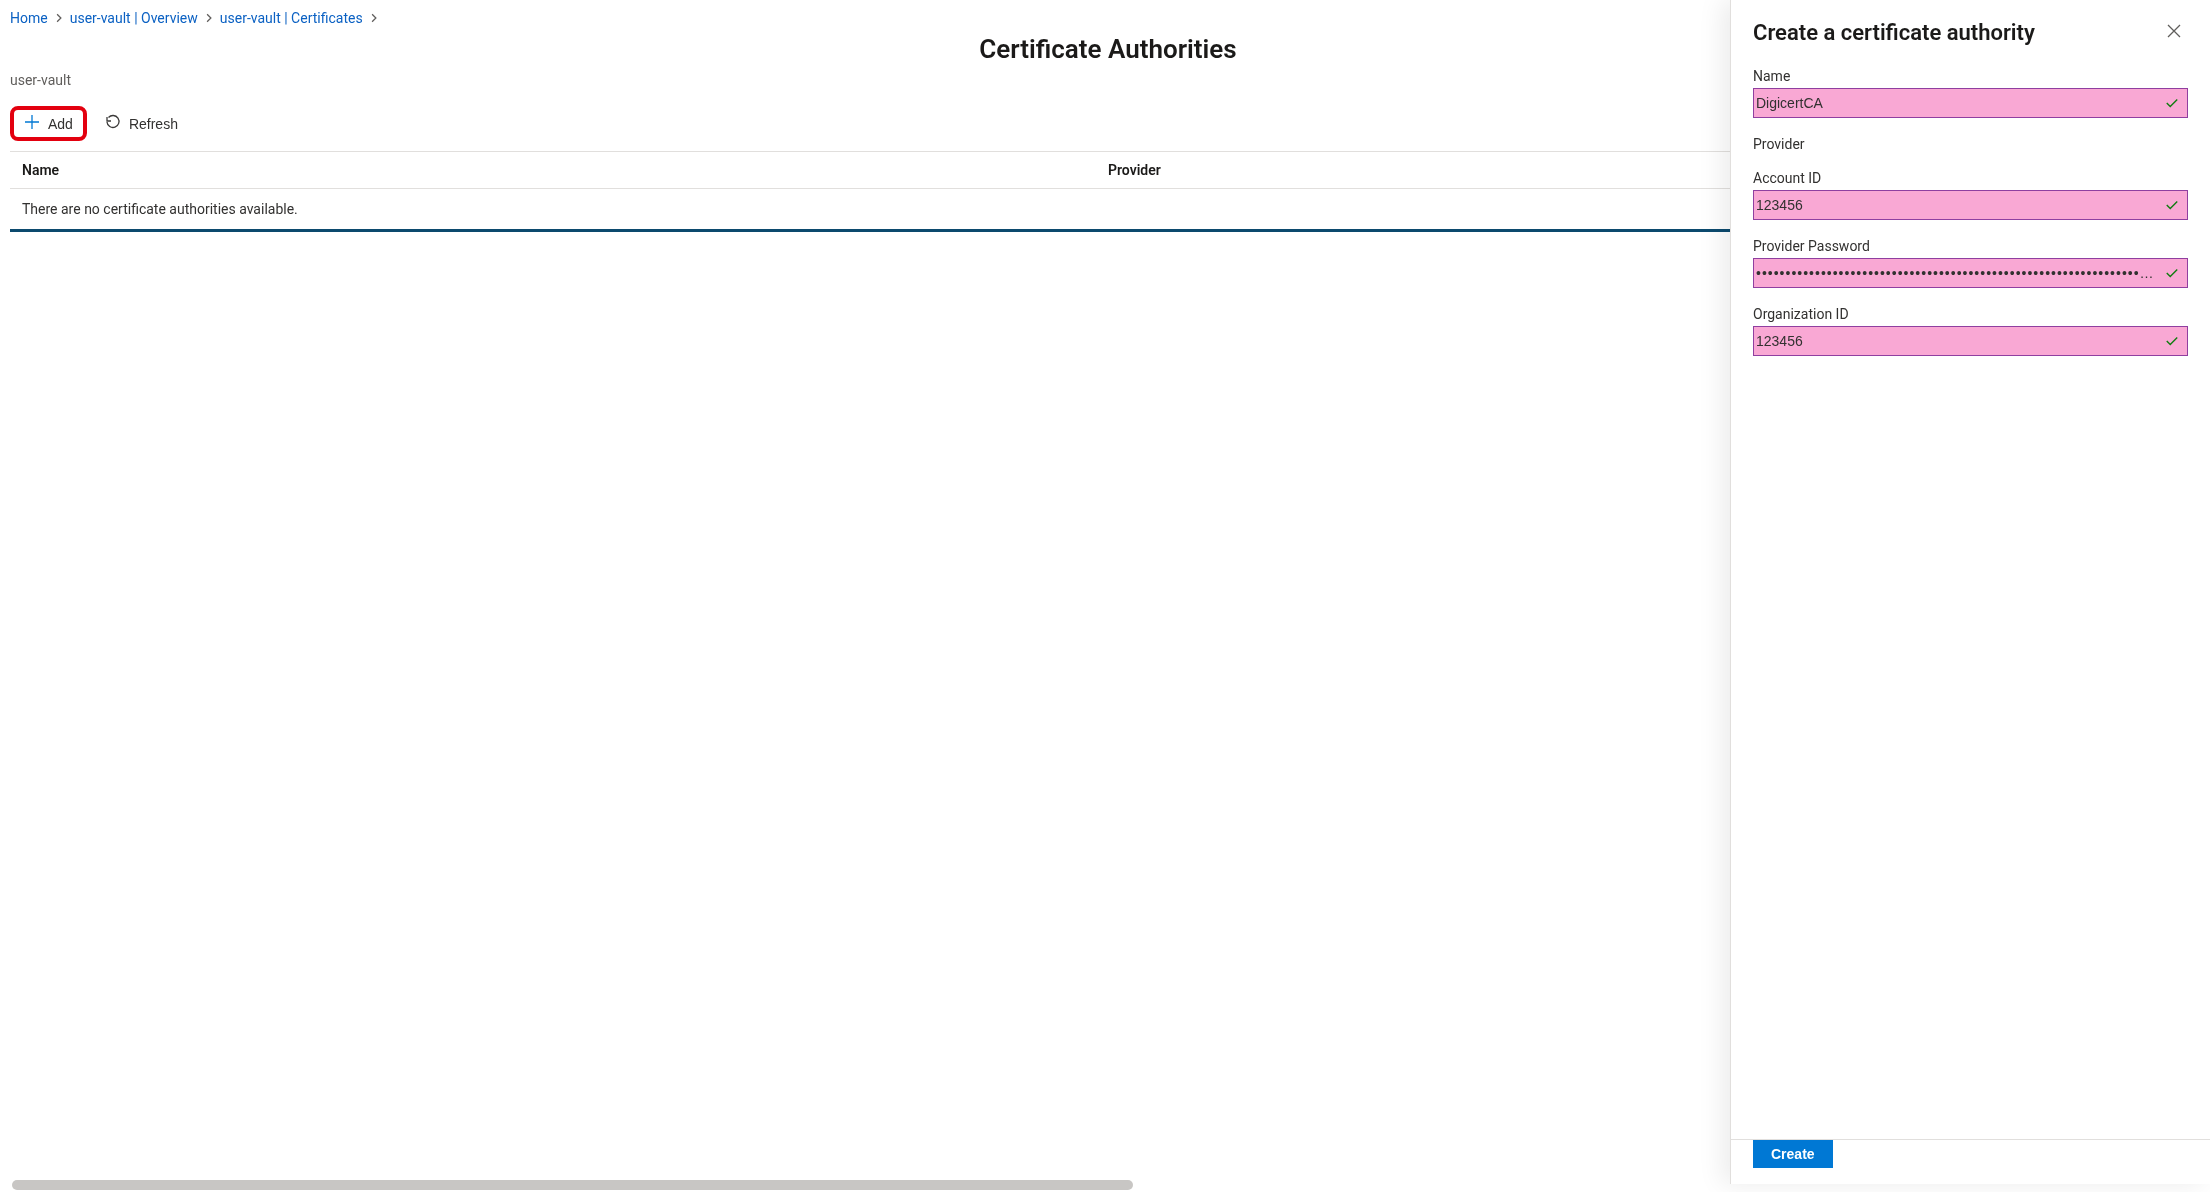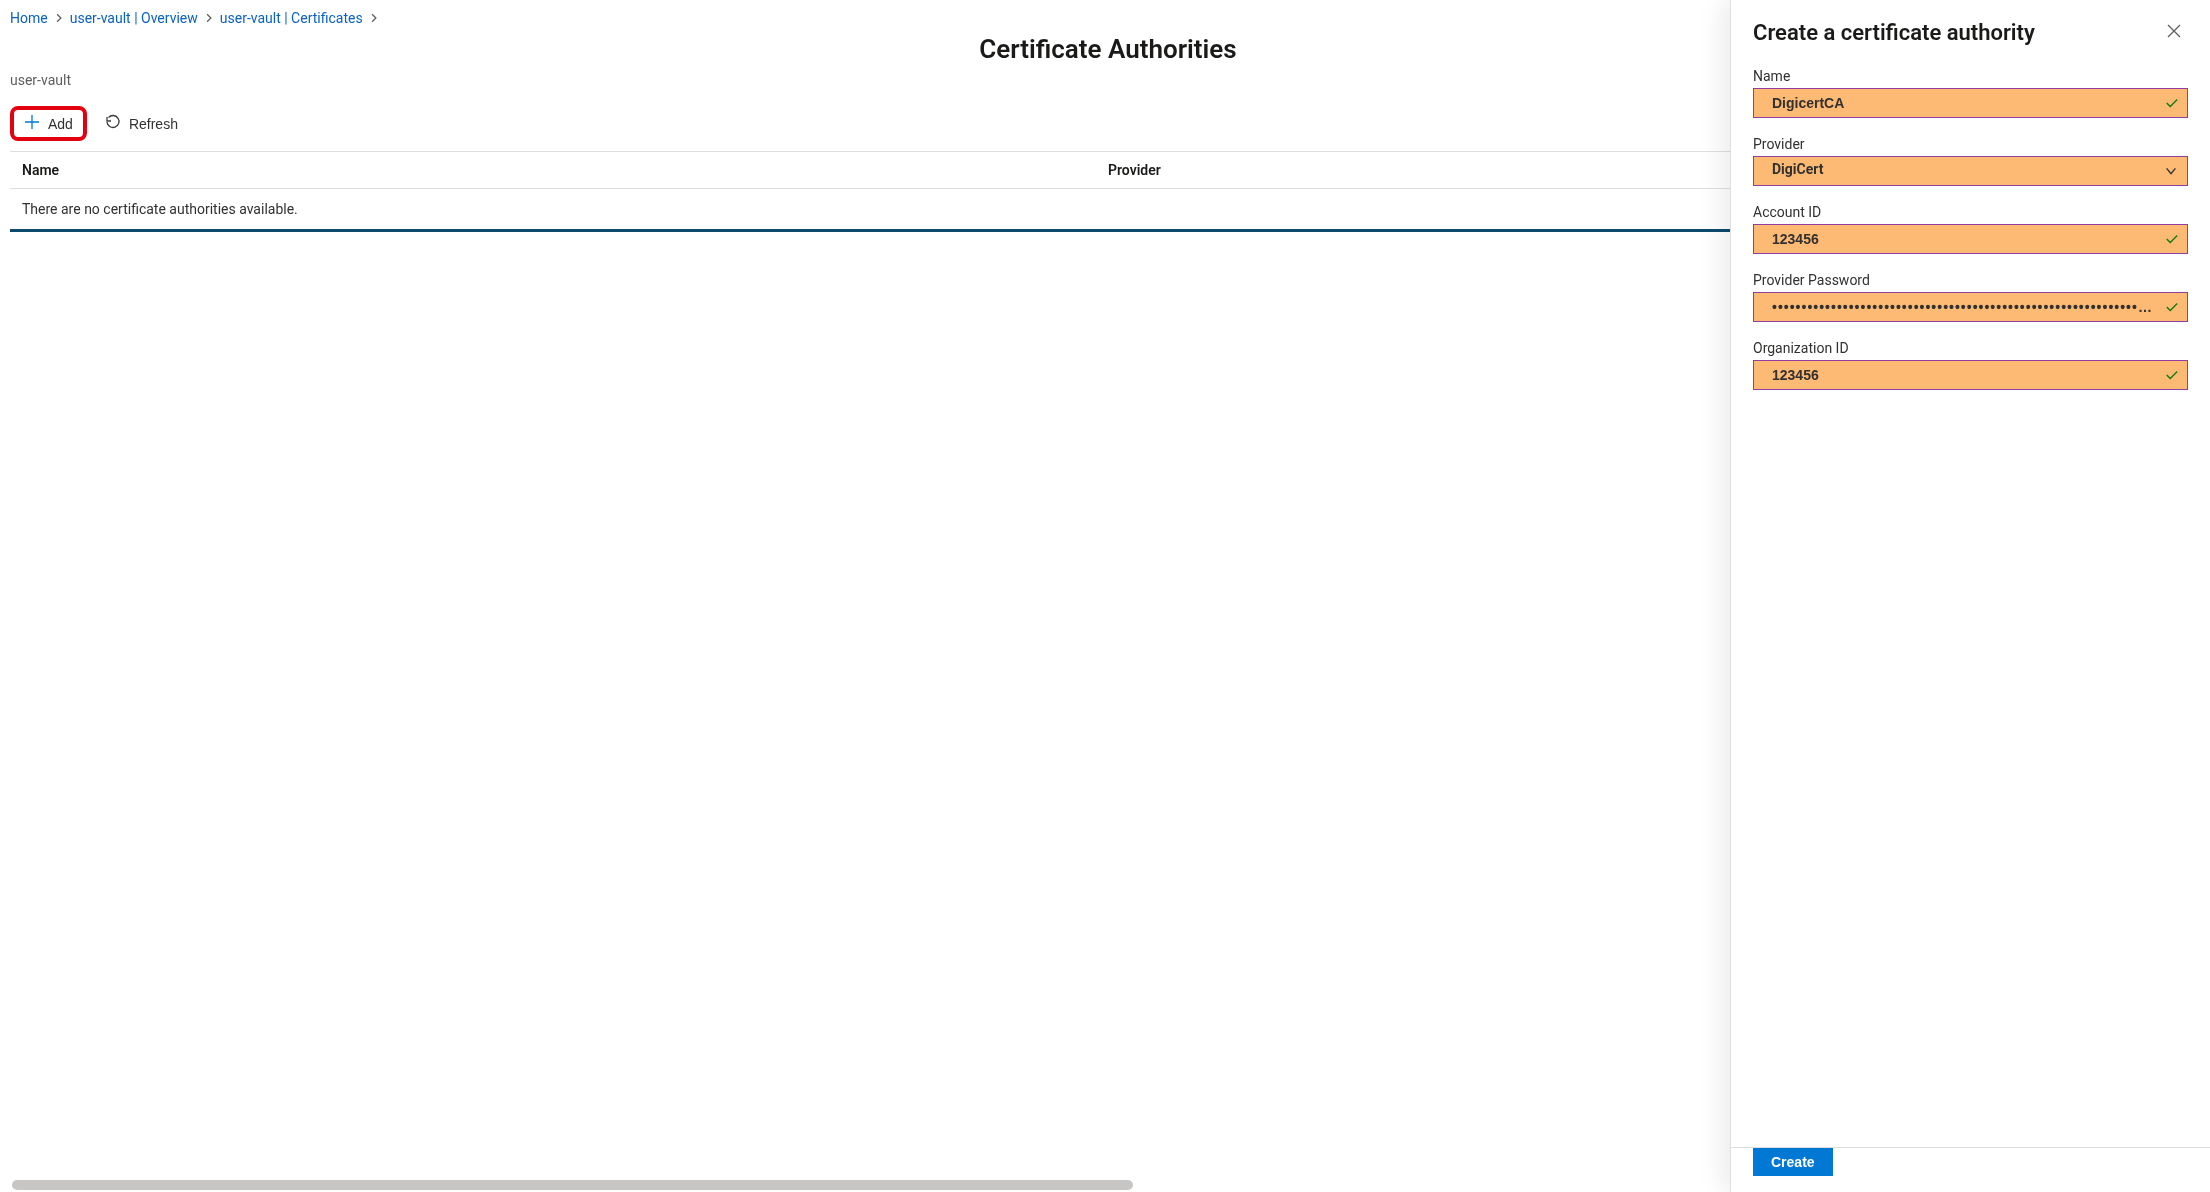--- a/index.html
+++ b/index.html
@@ -26,30 +26,30 @@
   .icon-dark { color: #3b3a39; }
 
   
   .table { width: 100%; }
   .thead { display: flex; border-bottom: 1px solid #e1dfdd; padding: 10px 12px; font-weight: 600; color: #1b1a19; }
   .th-name { flex: 0 0 50%; }
   .th-provider { flex: 0 0 50%; }
   .empty-row { padding: 12px 12px; color: #323130; border-bottom: 3px solid #0c4a6e; }
 
   
-  .panel { position: absolute; top: 0; right: 0; bottom: 0; width: 480px; background: #fff; border-left: 1px solid #e1dfdd; box-shadow: -8px 0 24px rgba(0,0,0,.08); display: flex; flex-direction: column; }
+  .panel { position: absolute; top: 0; right: 0; bottom: 8px; width: 480px; background: #fff; border-left: 1px solid #e1dfdd; box-shadow: -8px 0 24px rgba(0,0,0,.08); display: flex; flex-direction: column; }
   .panel-header { display: flex; align-items: center; justify-content: space-between; padding: 18px 22px 6px 22px; }
   .panel-title { font-size: 22px; font-weight: 600; color: #1b1a19; }
   .close-btn { border: none; background: transparent; cursor: pointer; color: #605e5c; width: 28px; height: 28px; display: flex; align-items: center; justify-content: center; }
 
   .panel-body { padding: 10px 22px; flex: 1; overflow: auto; }
   .form-label { font-size: 14px; color: #323130; margin-top: 18px; margin-bottom: 4px; display: block; }
   .form-label:first-of-type { margin-top: 6px; }
   .field-wrap { position: relative; }
-  .input, .select { width: 100%; height: 30px; border: 1px solid #8f3fa0; padding: 4px 32px 4px 18px; font-size: 14px; color: #323130; background: #fdba74; outline: none; font-weight: bold; }
+  .input, .select { width: 100%; height: 30px; border: 1px solid #8f3fa0; padding: 4px 32px 4px 2px; font-size: 14px; color: #323130; background: #f9a8d4; outline: none; }
   .validate-icon { position: absolute; right: 8px; top: 50%; transform: translateY(-50%); color: #107c10; width: 16px; height: 16px; display: flex; align-items: center; justify-content: center; pointer-events: none; }
   .validate-icon svg { width: 14px; height: 14px; }
   .chevron-icon { position: absolute; right: 10px; top: 50%; transform: translateY(-50%); color: #323130; width: 14px; height: 14px; display: flex; align-items: center; justify-content: center; pointer-events: none; }
   .chevron-icon svg { width: 14px; height: 14px; }
   .select { appearance: none; -webkit-appearance: none; -moz-appearance: none; }
   .password-dots { letter-spacing: 1px; overflow: hidden; text-overflow: ellipsis; white-space: nowrap; }
 
   .panel-footer { border-top: 1px solid #e1dfdd; padding: 0 22px 16px 22px; }
   .primary-btn { background: #0078d4; color: #fff; font-weight: 600; border: none; padding: 6px 18px; font-size: 14px; cursor: pointer; }
 
@@ -133,28 +133,20 @@
     <div class="field-wrap">
       <input class="input" type="text" value="DigicertCA" style="">
       <span class="validate-icon">
         <svg viewBox="0 0 16 16" fill="none" stroke="currentColor" stroke-width="1.6">
             <path d="M2 8l4 4 8-8"></path>
           </svg>
       </span>
     </div>
 
     <label class="form-label">Provider</label>
-    <div class="field-wrap">
-      <div class="input select" role="combobox" tabindex="0">DigiCert</div>
-      <span class="chevron-icon">
-        <svg viewBox="0 0 16 16" fill="none" stroke="currentColor" stroke-width="1.6">
-            <path d="M3 5l5 6 5-6"></path>
-          </svg>
-      </span>
-    </div>
 
     <label class="form-label">Account ID</label>
     <div class="field-wrap">
       <input class="input" type="text" value="123456" style="">
       <span class="validate-icon">
         <svg viewBox="0 0 16 16" fill="none" stroke="currentColor" stroke-width="1.6">
             <path d="M2 8l4 4 8-8"></path>
           </svg>
       </span>
     </div>

